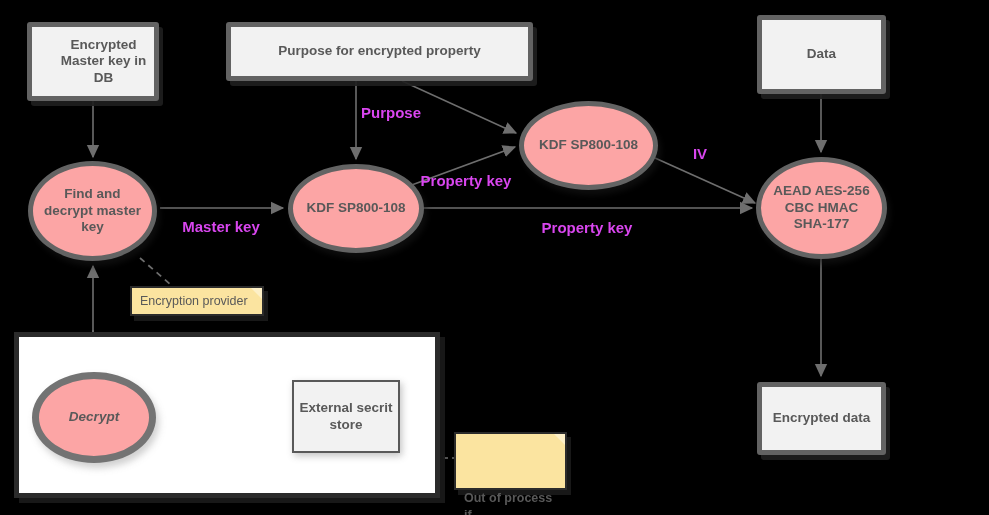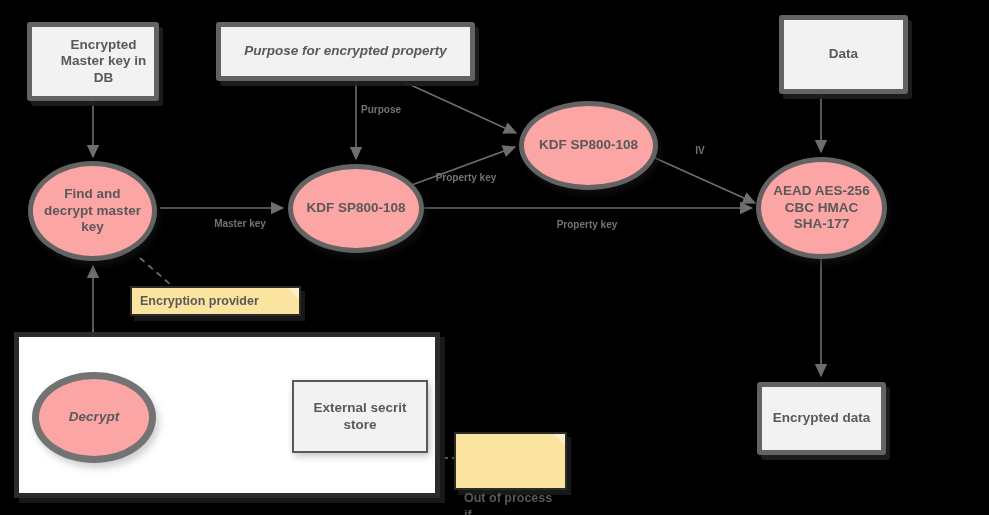--- a/index.html
+++ b/index.html
@@ -101,23 +101,23 @@
     right: 0px;
     top: 0px;
     width: 0; height: 0;
     border-left: 11px solid transparent;
     border-top: 11px solid #fdf0c8;
   }
 
   
   .elabel {
     position: absolute;
-    color: #737373;
+    color: #d946ef;
     font-weight: bold;
-    font-size: 10px;
+    font-size: 15px;
     line-height: 1.25;
     white-space: pre;
     text-align: center;
   }
 </style>
 </head>
 <body>
 
 <div id="canvas">
 
@@ -153,61 +153,61 @@
 
     <path d="M93,330 L93,369" stroke="#6e6e6e" stroke-width="1.6" fill="none" marker-end="url(#ahead)"></path>
 
     <path d="M291,417 L160,417" stroke="#4c4c4c" stroke-width="1.6" fill="none" marker-end="url(#ahead-dark)"></path>
 
     <path d="M140,258 L178,291" stroke="#6e6e6e" stroke-width="1.8" fill="none" stroke-dasharray="6 5"></path>
 
     <path d="M434,458 L456,458" stroke="#6e6e6e" stroke-width="1.6" fill="none" stroke-dasharray="5 4"></path>
   </svg>
 
-  <div class="elabel" style="left:197px; top:218px; width:86px;">Master key</div>
+  <div class="elabel" style="left:178px; top:218px; width:86px;">Master key</div>
 
   <div class="elabel" style="left:361px; top:104px; width:70px; text-align:left;">Purpose</div>
 
   <div class="elabel" style="left:420px; top:172px; width:92px;">Property key</div>
 
   <div class="elabel" style="left:540px; top:219px; width:94px;">Property key</div>
 
   <div class="elabel" style="left:688px; top:145px; width:24px;">IV</div>
 
 
   <div class="container" style="left:14px; top:332px; width:426px; height:166px;"></div>
 
   <div class="node box" style="left:27px; top:22px; width:132px; height:79px; white-space:pre-line;padding-left:21px;">Encrypted
 Master key in
 DB</div>
 
   <div class="node ellipse" style="left:28px; top:161px; width:129px; height:100px; white-space:pre-line;">Find and
 decrypt master
 key</div>
 
-  <div class="node box" style="left:216px; top:22px; width:259px; height:59px;font-style:italic;">Purpose for encrypted property</div>
+  <div class="node box" style="left:226px; top:22px; width:307px; height:59px;">Purpose for encrypted property</div>
 
   <div class="node ellipse" style="left:288px; top:164px; width:136px; height:89px;">KDF SP800-108</div>
 
   <div class="node ellipse" style="left:519px; top:101px; width:139px; height:89px;">KDF SP800-108</div>
 
-  <div class="node box" style="left:757px; top:15px; width:129px; height:79px;margin-left:22px;">Data</div>
+  <div class="node box" style="left:757px; top:15px; width:129px; height:79px;">Data</div>
 
   <div class="node ellipse" style="left:756px; top:157px; width:131px; height:102px; white-space:pre-line;">AEAD AES-256
 CBC HMAC
 SHA-177</div>
 
   <div class="node box" style="left:757px; top:382px; width:129px; height:73px;">Encrypted data</div>
 
   <div class="node ellipse plain" style="left:32px; top:372px; width:124px; height:91px;">Decrypt</div>
 
-  <div class="node box-plain" style="left:292px; top:380px; width:136px; height:73px; white-space:pre-line;">External secrit
+  <div class="node box-plain" style="left:292px; top:380px; width:108px; height:73px; white-space:pre-line;">External secrit
 store</div>
 
-  <div class="note" style="left:130px; top:286px; width:171px; height:30px;font-weight:bold;">
+  <div class="note" style="left:130px; top:286px; width:134px; height:30px;">
     <span class="fold"></span>
     <span class="fold-inner"></span>
     <span>Encryption provider</span>
   </div>
 
   <div class="note" style="left:454px; top:432px; width:113px; height:58px; white-space:pre-line;font-weight:bold;">
     <span class="fold"></span>
     <span class="fold-inner"></span>
     <span>Out of process if
 possible</span>

